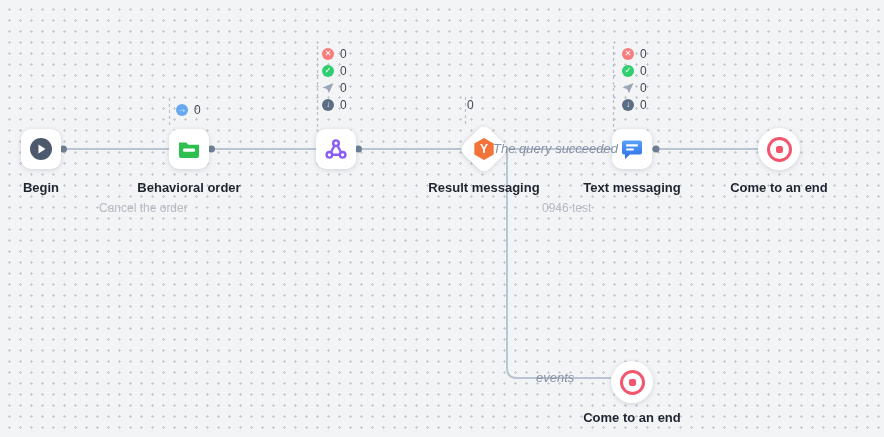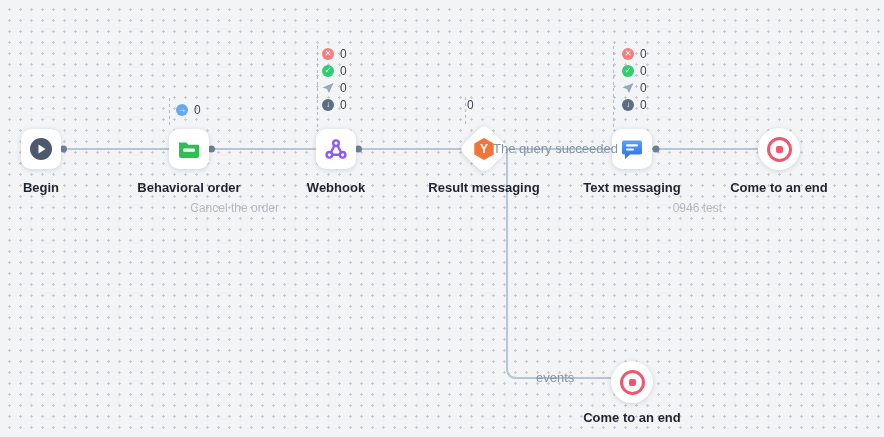--- a/index.html
+++ b/index.html
@@ -31,24 +31,24 @@
     color:#fff;font-size:12px;font-weight:bold;
   }
   .play-circle{width:22px;height:22px;border-radius:50%;background:#4d5a6d;display:flex;align-items:center;justify-content:center;}
   .ring{width:19px;height:19px;border:3px solid #f2566f;border-radius:50%;display:flex;align-items:center;justify-content:center;}
   .ring-dot{width:7px;height:7px;background:#f2566f;border-radius:2px;}
   .node-label{
     position:absolute;width:180px;text-align:center;top:180px;
     font-size:13px;font-weight:bold;color:#1f2530;
   }
   .node-sublabel{
-    position:absolute;width:180px;text-align:right;top:201px;
+    position:absolute;width:180px;text-align:left;top:201px;
     font-size:12px;color:#b5b9c1;
   }
-  .edge-label{position:absolute;font-size:13px;color:#8693a6;}
+  .edge-label{position:absolute;font-size:13px;color:#8693a6;font-style:italic;}
   .stats{position:absolute;display:flex;flex-direction:column;}
   .stat-row{display:flex;align-items:center;height:17px;}
   .stat-count{margin-left:6px;font-size:12px;color:#3f4653;}
   .badge-dot{width:12px;height:12px;border-radius:50%;display:flex;align-items:center;justify-content:center;
     color:#fff;font-size:8.5px;font-weight:bold;line-height:1;}
   .b-fail{background:#f87c7c;}
   .b-success{background:#30ce71;}
   .b-received{background:#5c6e85;}
   .b-enter{background:#66a9f1;}
   .lone-count{position:absolute;font-size:12px;color:#3f4653;}
@@ -111,21 +111,20 @@
   <div class="node-box" style="left:316px;top:129px;">
     <svg width="24" height="24" viewBox="0 0 24 24" fill="none" stroke="#8b5cf6" stroke-width="2.4" stroke-linecap="round">
       <circle cx="12" cy="6.2" r="2.8"></circle>
       <circle cx="5.4" cy="17.8" r="2.8"></circle>
       <circle cx="18.6" cy="17.8" r="2.8"></circle>
       <path d="M10.4 8.7 L7 15.3"></path>
       <path d="M13.6 8.7 L17 15.3"></path>
       <path d="M8.3 17.8 H15.7"></path>
     </svg>
   </div>
-  <div class="node-label" style="left:246px;">Webhook</div>
   <div class="stats" style="left:322px;top:45px;">
     <div class="stat-row">
       <span class="badge-dot b-fail">✕</span>
       <span class="stat-count">0</span>
     </div>
     <div class="stat-row">
       <span class="badge-dot b-success">✓</span>
       <span class="stat-count">0</span>
     </div>
     <div class="stat-row">

